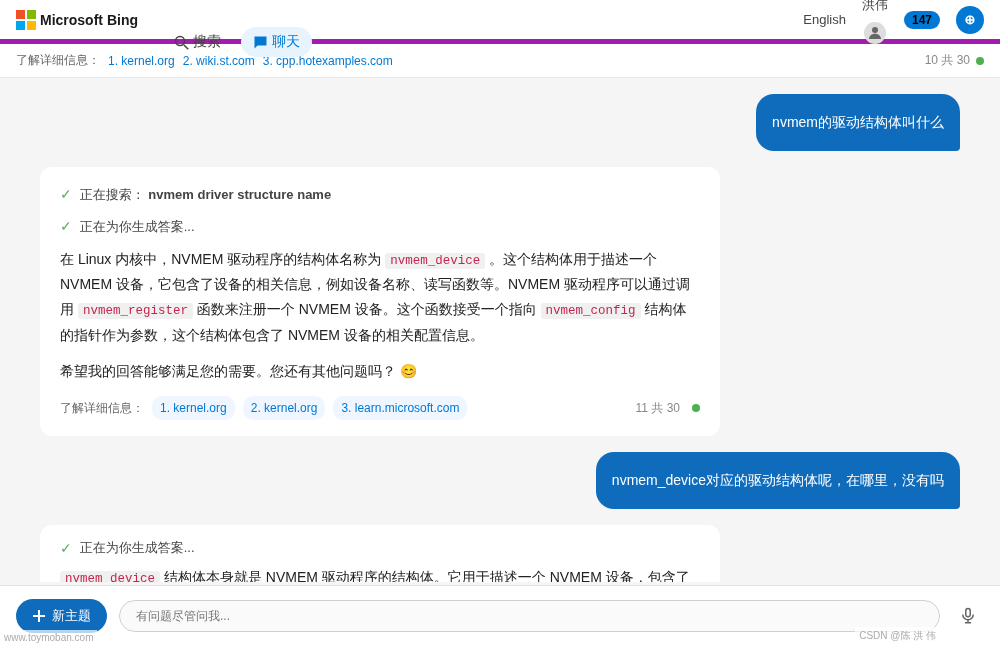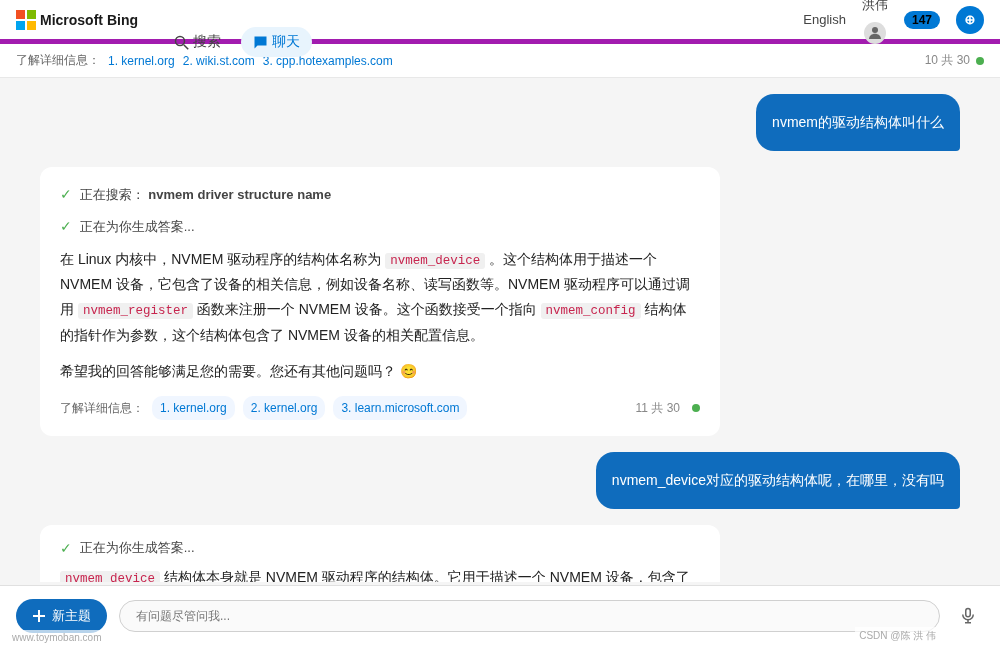--- a/index.html
+++ b/index.html
@@ -296,21 +296,21 @@
       font-size: 16px;
     }
 
     
     .watermark {
       position: absolute;
       bottom: 0;
       left: 0;
       font-size: 10px;
       color: #aaa;
-      padding: 2px 12px;
+      padding: 2px 4px;
       background: rgba(255,255,255,0.7);
       z-index: 100;
     }
 
     .csdn-watermark {
       position: absolute;
       bottom: 0;
       right: 60px;
       font-size: 10px;
       color: #aaa;

